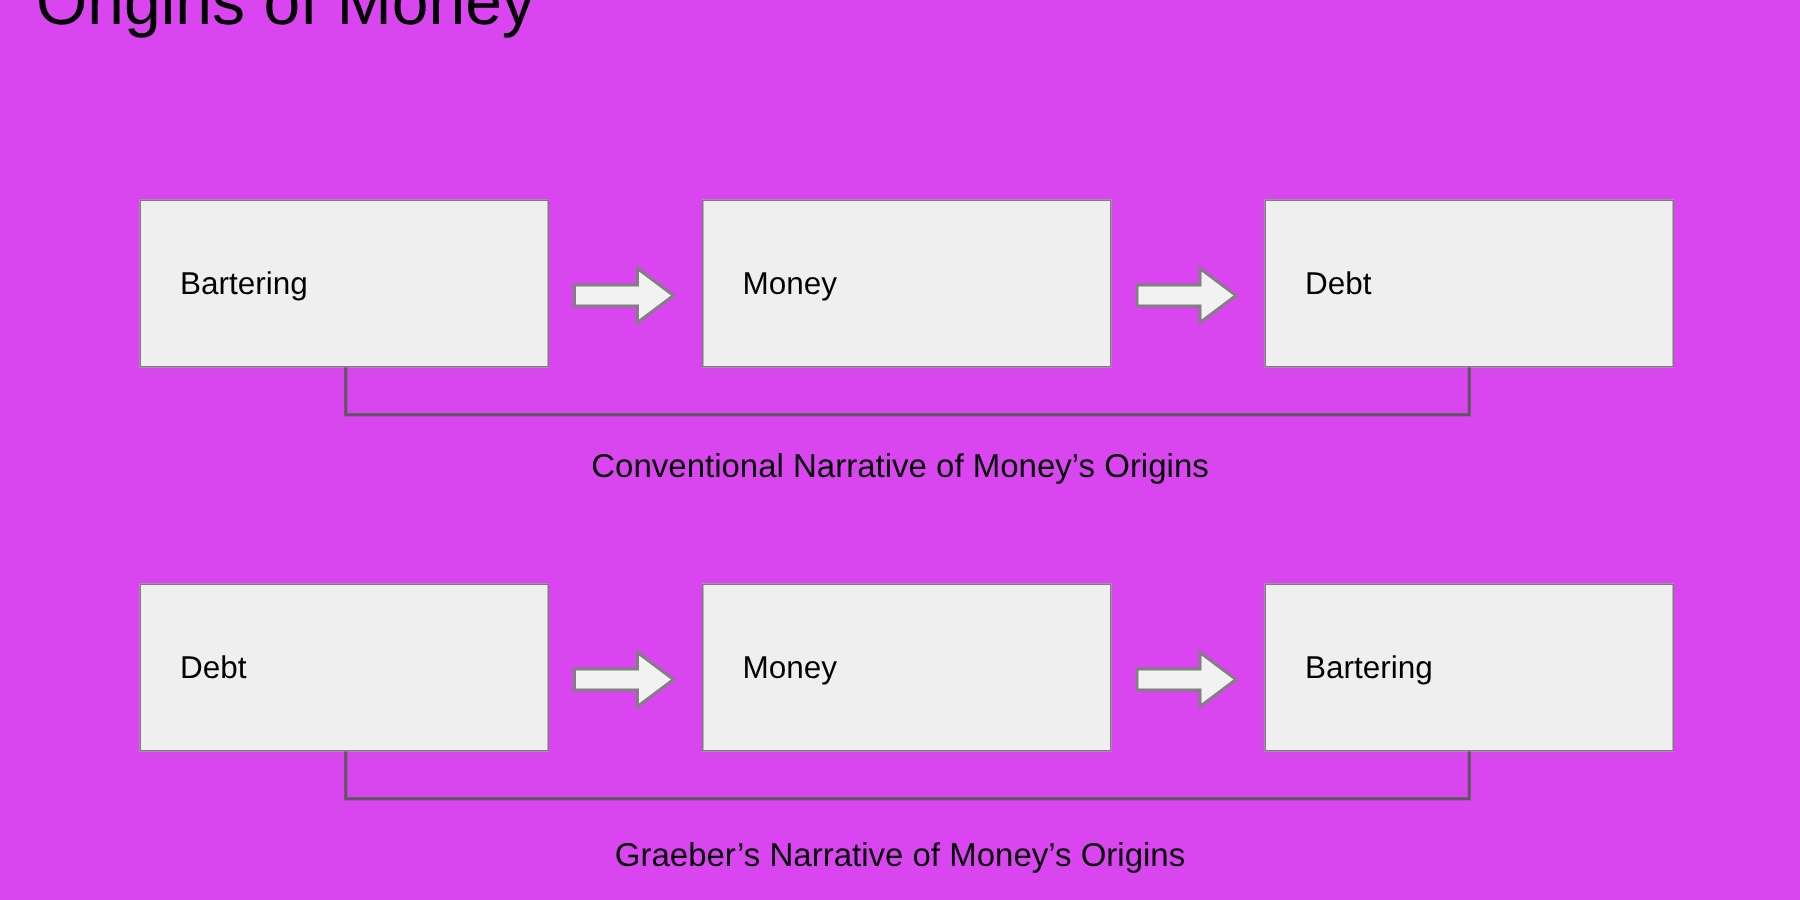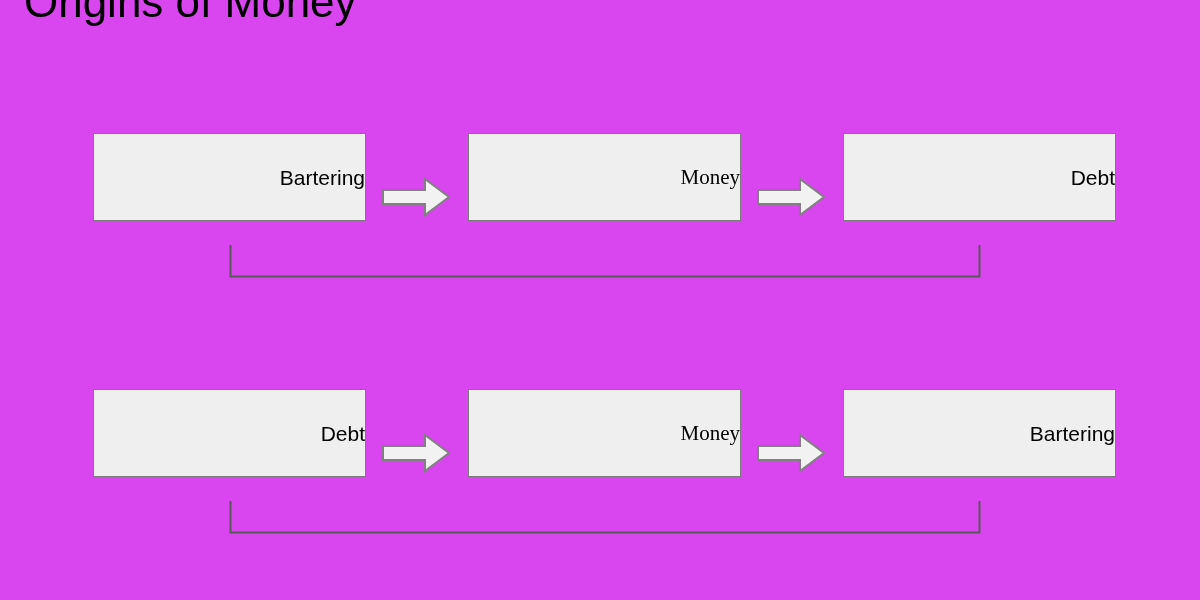--- a/index.html
+++ b/index.html
@@ -35,37 +35,38 @@
     font-weight: 400;
     color: #000000;
     white-space: nowrap;
     letter-spacing: 0px;
   }
 
   
   .pbox {
     position: absolute;
     width: 273px;
-    height: 88px;
+    height: 112px;
     background: #efefef;
     border: 1.5px solid #7b7b7b;
     box-sizing: border-box;
     display: flex;
     align-items: center;
-    justify-content: flex-end;
+    justify-content: flex-start;
+    padding-left: 26px;
   }
   .pbox .pbox-label {
     font-size: 21px;
     line-height: 25px;
     color: #000000;
     white-space: nowrap;
   }
 
   .col-1 { left: 93px; }
-  .col-2 { left: 468px; font-family: Liberation Serif, serif; }
+  .col-2 { left: 468px; }
   .col-3 { left: 843px; }
 
   .row-1 { top: 133px; }
   .row-2 { top: 389px; }
 
   
   .arrow {
     position: absolute;
     width: 68px;
     height: 40px;
@@ -132,20 +133,21 @@
   <div class="pbox col-3 row-1">
     <span class="pbox-label">Debt</span>
   </div>
 
   <div class="bracket br-1">
     <svg viewBox="0 0 752 34" xmlns="http://www.w3.org/2000/svg">
       <path d="M1.5,1 L1.5,32.5 L750.5,32.5 L750.5,1" fill="none" stroke="#595959" stroke-width="2"></path>
     </svg>
   </div>
 
+  <div class="caption cap-1">Conventional Narrative of Money’s Origins</div>
 
   <div class="pbox col-1 row-2">
     <span class="pbox-label">Debt</span>
   </div>
 
   <div class="arrow a-left ar-2">
     <svg viewBox="0 0 68 40" xmlns="http://www.w3.org/2000/svg">
       <polygon points="1,13 43,13 43,2 67,20 43,38 43,27 1,27" fill="#f2f2f2" stroke="#808080" stroke-width="2" stroke-linejoin="miter"></polygon>
     </svg>
   </div>
@@ -163,14 +165,15 @@
   <div class="pbox col-3 row-2">
     <span class="pbox-label">Bartering</span>
   </div>
 
   <div class="bracket br-2">
     <svg viewBox="0 0 752 34" xmlns="http://www.w3.org/2000/svg">
       <path d="M1.5,1 L1.5,32.5 L750.5,32.5 L750.5,1" fill="none" stroke="#595959" stroke-width="2"></path>
     </svg>
   </div>
 
+  <div class="caption cap-2">Graeber’s Narrative of Money’s Origins</div>
 
 </div>
 
 </body></html>

